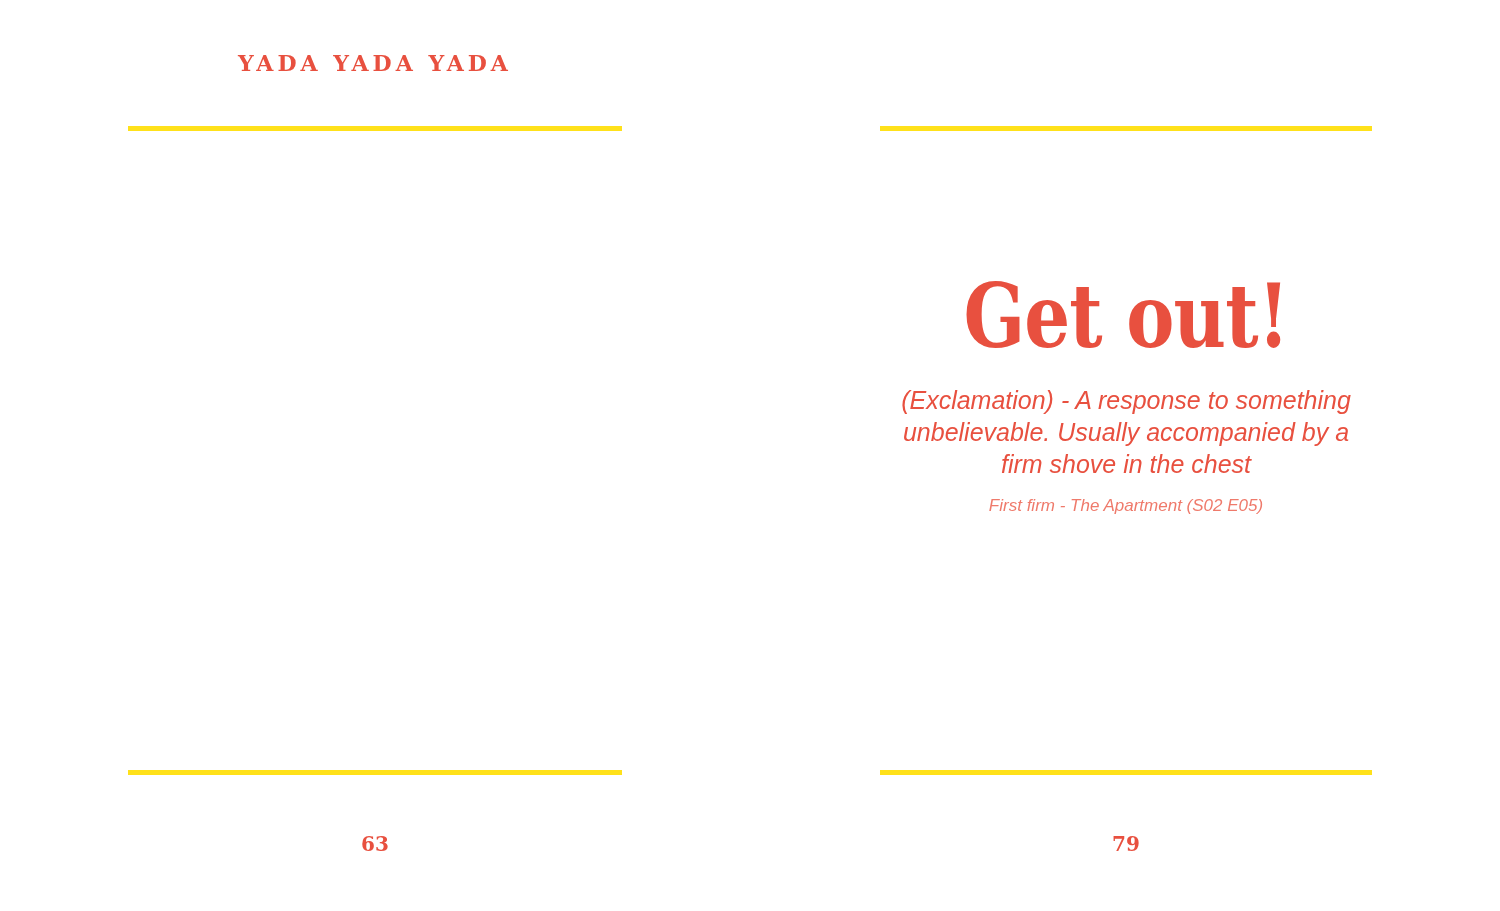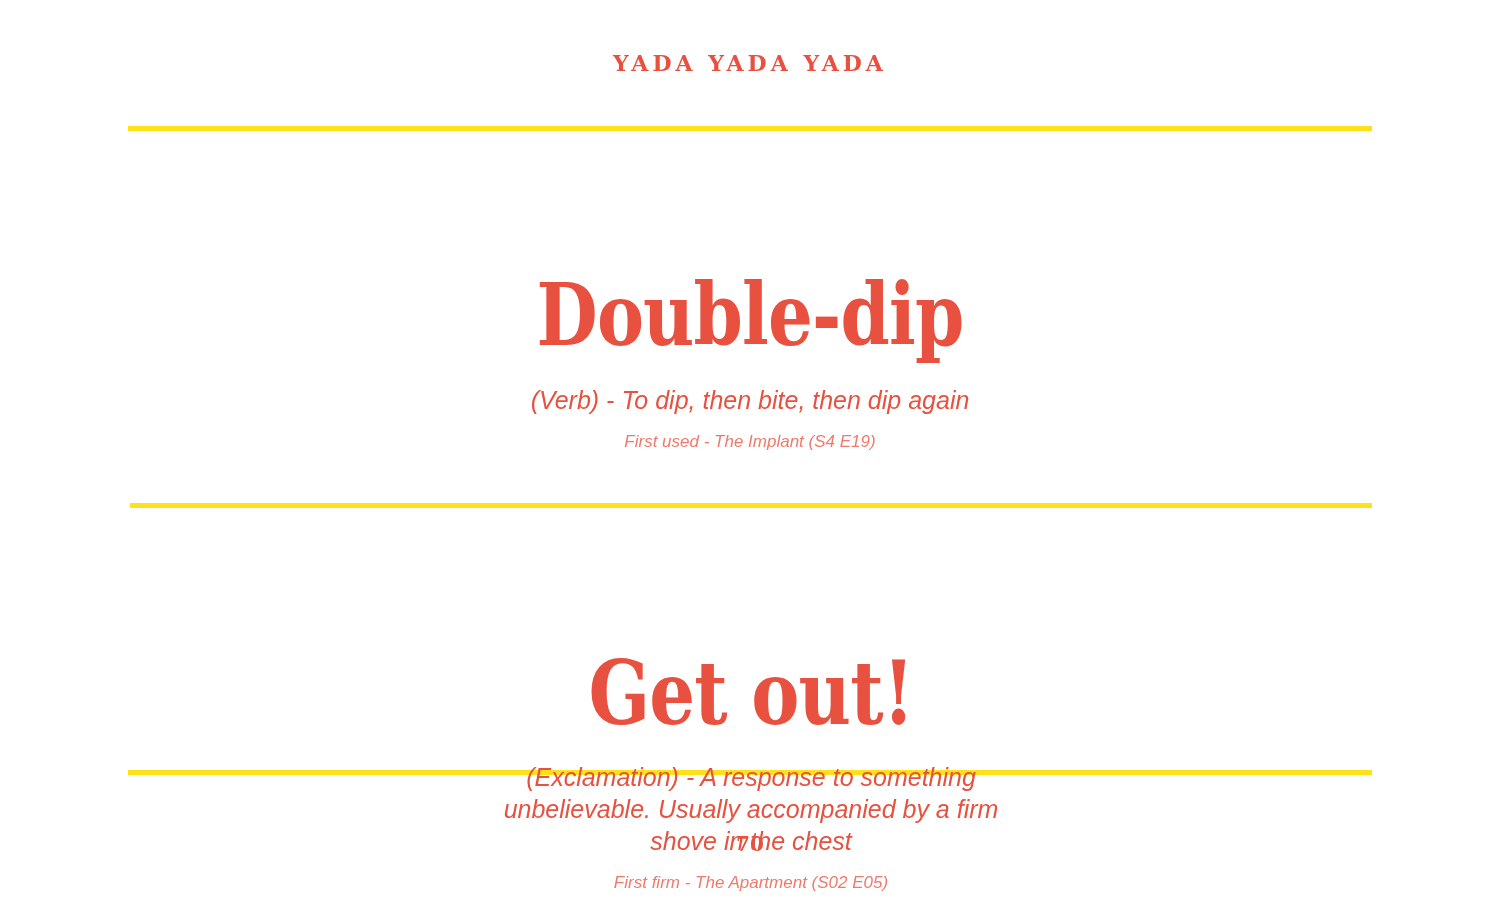--- a/index.html
+++ b/index.html
@@ -11,21 +11,20 @@
     width: 1500px;
     height: 911px;
     font-family: "Liberation Sans", sans-serif;
     overflow: hidden;
   }
   .spread {
     width: 1500px;
     height: 753px;
     display: flex;
     box-sizing: border-box;
-    flex-direction: column;
   }
   .page {
     position: relative;
     box-sizing: border-box;
     height: 911px;
     flex: 1 1 50%;
   }
   .page-inner {
     position: absolute;
     left: 0;
@@ -156,42 +155,38 @@
     <div class="page-inner">
 
       <div class="running-head-wrap">
         <div class="running-head">
           <span class="running-head-text">YADA YADA YADA</span>
         </div>
       </div>
 
       <div class="rule rule-top"></div>
 
-      <div class="entry">
-        <div class="headword">Double-dip</div>
-        <div class="definition">(Verb) - To dip, then bite, then dip again</div>
-        <div class="first-used">First used - The Implant (S4 E19)</div>
-      </div>
 
       <div class="rule rule-bottom"></div>
 
-      <div class="folio">70</div>
+      <div class="folio">63</div>
     </div>
   </div>
 
   <div class="page page-right">
     <div class="page-inner">
 
 
       <div class="rule rule-top"></div>
 
       <div class="entry">
         <div class="headword">Get out!</div>
         <div class="definition">(Exclamation) - A response to something unbelievable. Usually accompanied by a firm shove in the chest</div>
         <div class="first-used">First firm - The Apartment (S02 E05)</div>
       </div>
 
       <div class="rule rule-bottom"></div>
 
+      <div class="folio">79</div>
     </div>
   </div>
 
 </div>
 
 </body></html>

